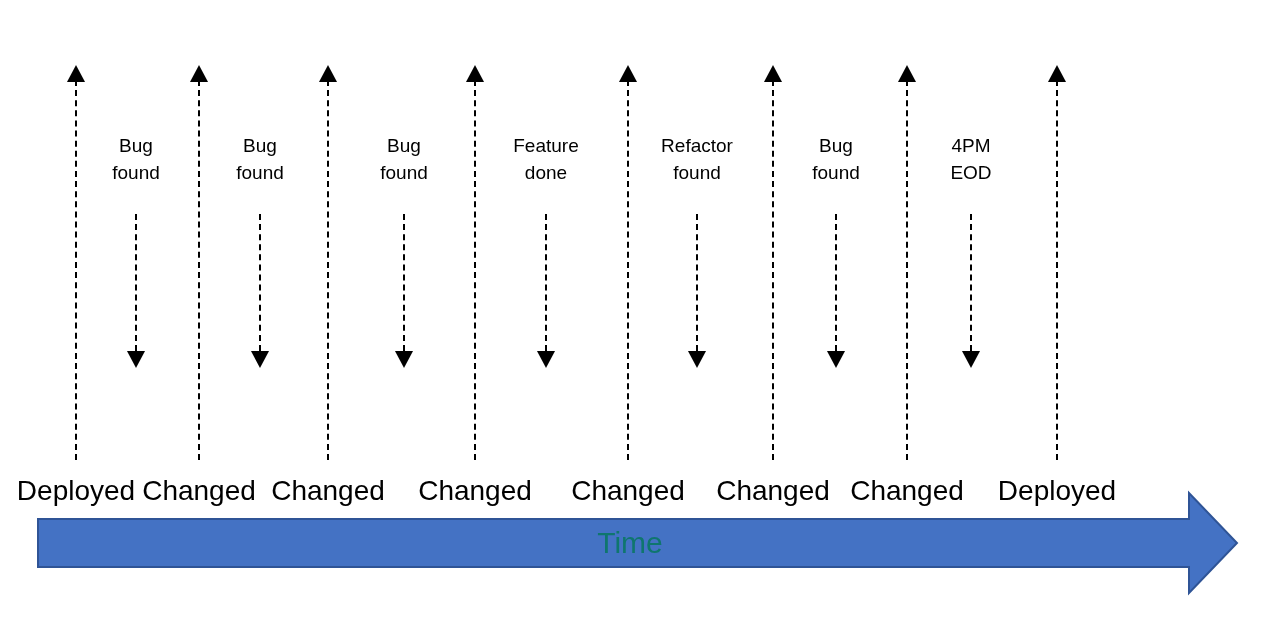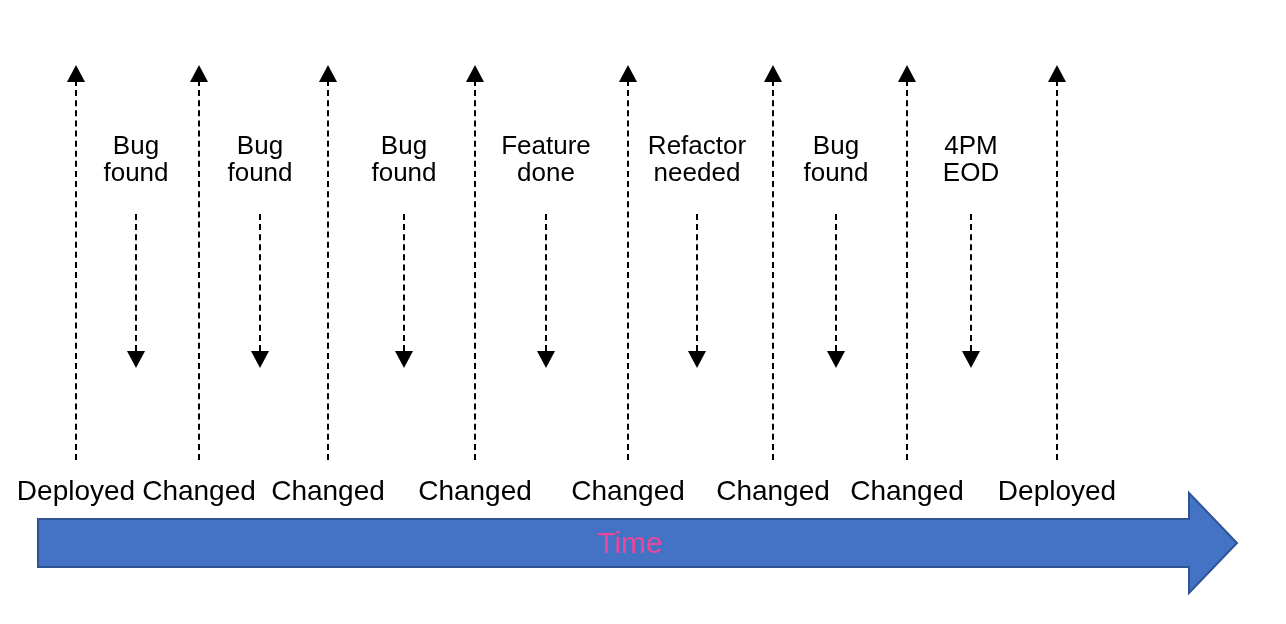--- a/index.html
+++ b/index.html
@@ -48,21 +48,21 @@
     line-height: 28px;
   }
   
   .event-label {
     position: absolute;
     top: 132px;
     left: 0;
     transform: translateX(-50%);
     text-align: center;
     white-space: pre-line;
-    font-size: 26px;
+    font-size: 19px;
     line-height: 27px;
   }
   .down-line {
     position: absolute;
     top: 214px;
     left: -1px;
     height: 137px;
     width: 0;
     border-left: 2px dashed #000000;
   }
@@ -81,21 +81,21 @@
     position: absolute;
     left: 0; top: 0;
     width: 1286px; height: 624px;
     pointer-events: none;
   }
   .time-label {
     position: absolute;
     left: 630px;
     top: 543px;
     transform: translate(-50%, -50%);
-    color: #ec4899;
+    color: #0f766e;
     font-size: 30px;
     white-space: nowrap;
   }
 </style>
 </head>
 <body>
 
 <div id="canvas">
 
   <svg id="time-svg">
@@ -164,21 +164,21 @@
     <div class="down-head"></div>
   </div>
   <div class="col" style="--x:546px">
     <div class="event-label">Feature
 done</div>
     <div class="down-line"></div>
     <div class="down-head"></div>
   </div>
   <div class="col" style="--x:697px">
     <div class="event-label">Refactor
-needed</div>
+found</div>
     <div class="down-line"></div>
     <div class="down-head"></div>
   </div>
   <div class="col" style="--x:836px">
     <div class="event-label">Bug
 found</div>
     <div class="down-line"></div>
     <div class="down-head"></div>
   </div>
   <div class="col" style="--x:971px">

